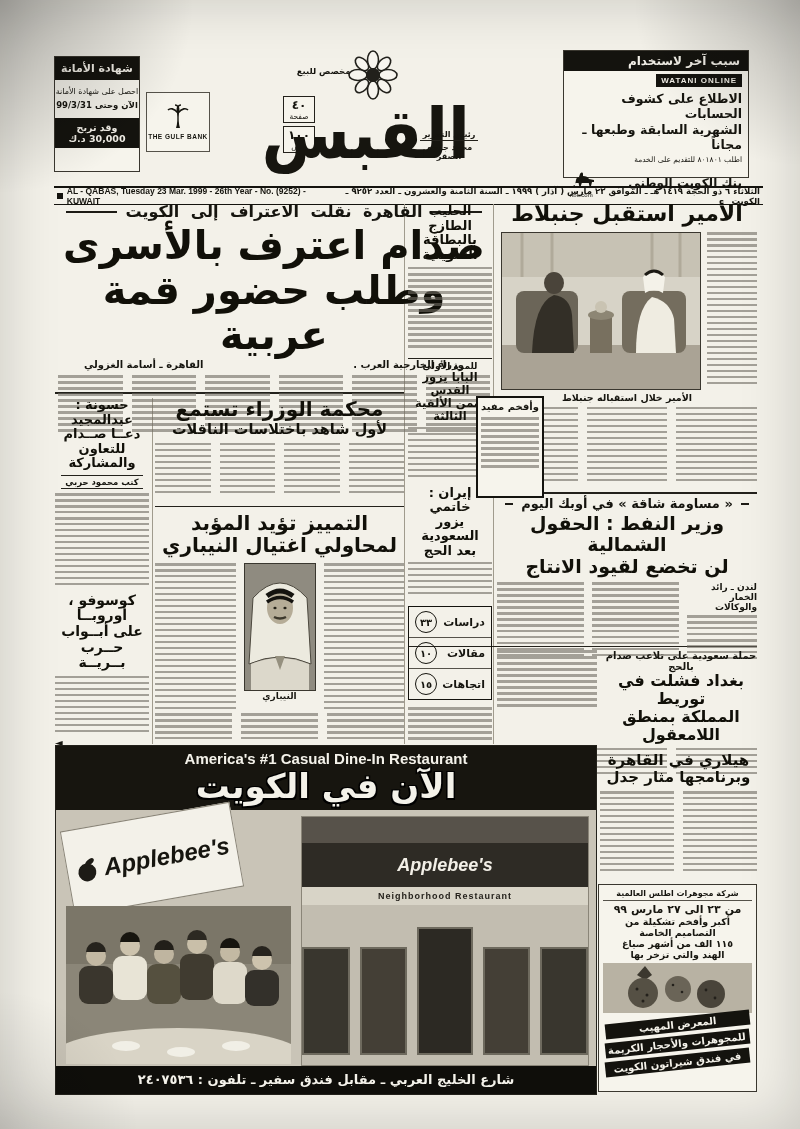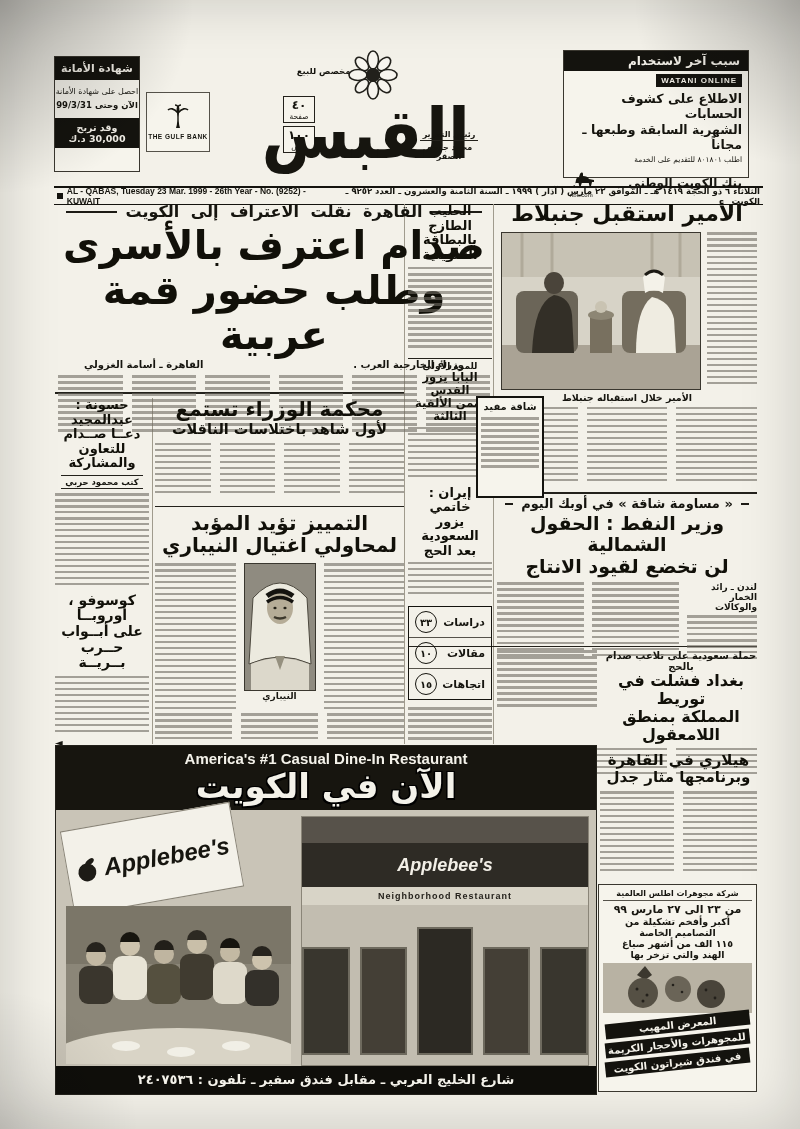--- a/index.html
+++ b/index.html
@@ -231,21 +231,21 @@
     </div>
     <div class="b c" style="font-size:9.5px;margin-top:2px;">الأمير خلال استقباله جنبلاط</div>
     <div class="cols" style="height:78px;margin-top:4px;">
       <div class="ph"></div>
       <div class="ph"></div>
       <div class="ph"></div>
     </div>
   </div>
 
   <div class="abs rtl" style="left:476px;top:396px;width:58px;height:92px;border:2px solid #14130e;background:#f6f4ec;padding:3px;z-index:3;">
-    <div class="b c" style="font-size:10px;line-height:1.2;">شاقة مفيد</div>
+    <div class="b c" style="font-size:10px;line-height:1.2;">وأفخم مفيد</div>
     <div class="ph" style="height:54px;margin-top:4px;"></div>
   </div>
 
   <div class="abs rtl" style="left:408px;top:204px;width:84px;">
     <div class="hl c" style="font-size:13px;">الحليب الطازج</div>
     <div class="hl c" style="font-size:13px;">بالبطاقة</div>
     <div class="hl c" style="font-size:13px;">التموينية</div>
     <div class="ph" style="height:84px;margin-top:5px;"></div>
     <div class="b c" style="font-size:9px;border-top:1px solid #23211b;margin-top:7px;padding-top:2px;">للمرة الأولى</div>
     <div class="hl c" style="font-size:11.5px;">البابا يزور القدس</div>

